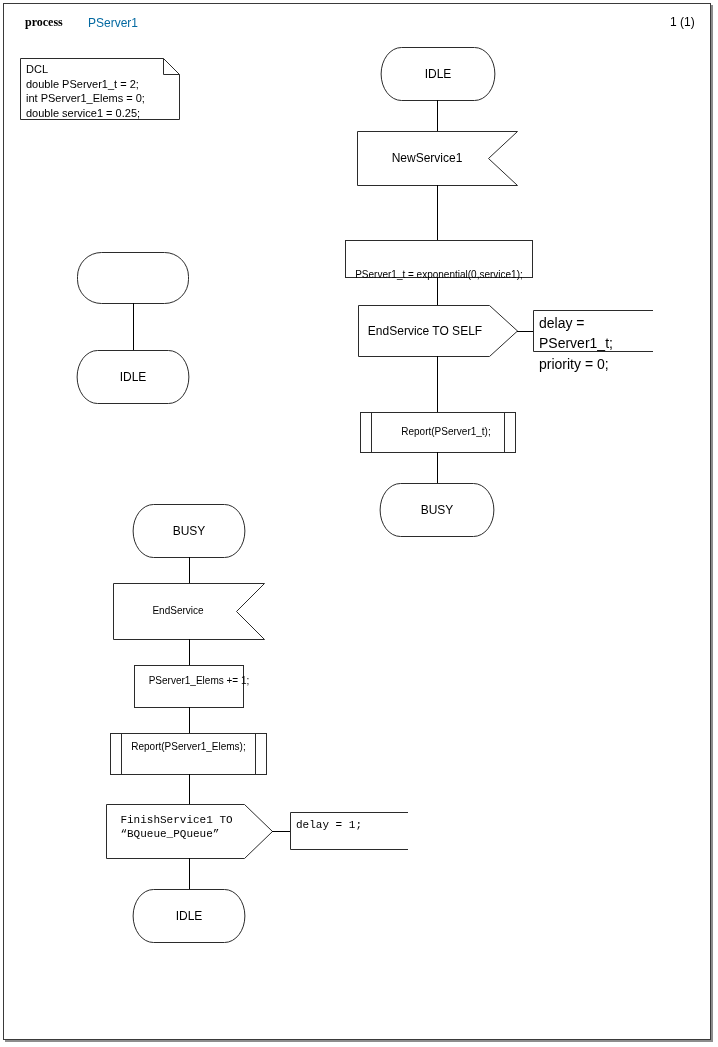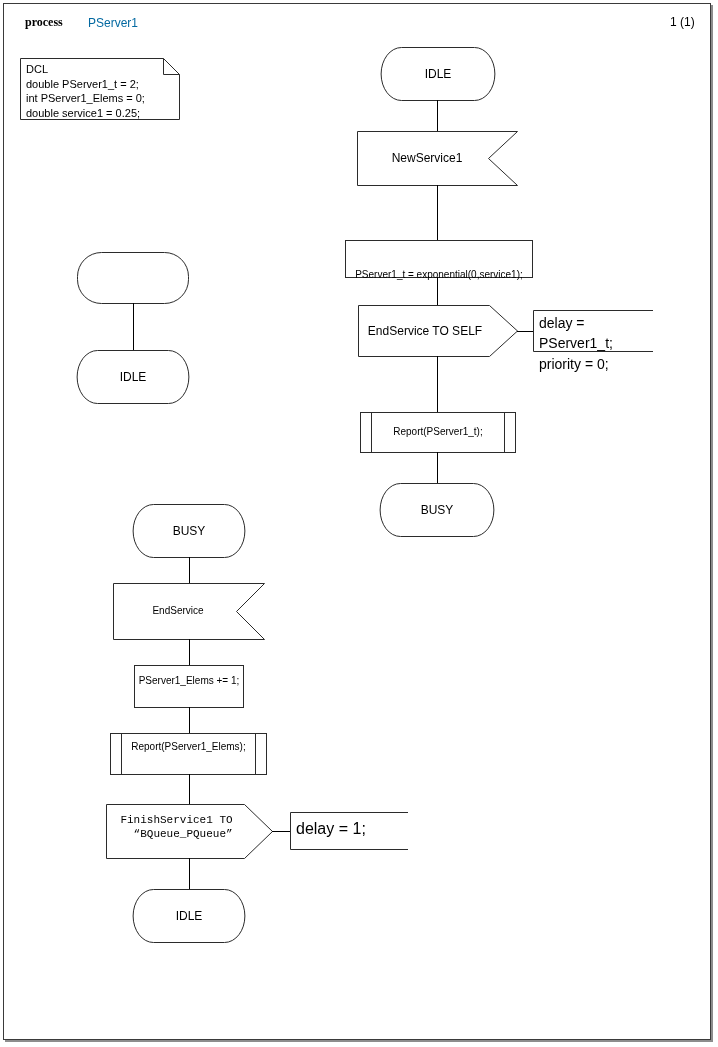--- a/index.html
+++ b/index.html
@@ -35,21 +35,21 @@
   }
   .lbl {
     position: absolute;
     left: 0;
     top: 0;
     width: 100%;
     height: 100%;
     display: flex;
     align-items: center;
     justify-content: center;
-    text-align: right;
+    text-align: left;
     color: #000000;
     line-height: 1.22;
     white-space: pre-line;
     pointer-events: none;
   }
   
   .hdr-kw {
     position: absolute;
     font-weight: bold;
     font-size: 12px;
@@ -157,21 +157,21 @@
   <div class="node" style="left:539px; top:313px; width:118px; height:36px; font-size:14px; line-height:1.45; white-space:pre-line; color:#000;">delay = PServer1_t;
 priority = 0;</div>
 
   <div class="conn" style="left:437px; top:356px; height:56px;"></div>
 
   <svg class="shape-svg" style="left:360px; top:412px;" width="156" height="41" viewBox="0 0 156 41">
     <rect x="0.5" y="0.5" width="155" height="40"></rect>
     <line x1="11.5" y1="0.5" x2="11.5" y2="40.5"></line>
     <line x1="144.5" y1="0.5" x2="144.5" y2="40.5"></line>
   </svg>
-  <div class="node lbl t10" style="left:372px; top:412px; width:132px; height:41px;">Report(PServer1_t);</div>
+  <div class="node lbl t10" style="left:380px; top:412px; width:132px; height:41px;">Report(PServer1_t);</div>
 
   <div class="conn" style="left:437px; top:452px; height:31px;"></div>
 
   <svg class="shape-svg" style="left:380px; top:483px;" width="114" height="54" viewBox="0 0 114 54">
     <path d="M20.5,0.5 L93.5,0.5 A20,26 0 0 1 93.5,53.5 L20.5,53.5 A20,26 0 0 1 20.5,0.5 Z"></path>
   </svg>
   <div class="node lbl t12" style="left:380px; top:483px; width:114px; height:54px;">BUSY</div>
 
   <svg class="shape-svg" style="left:77px; top:252px;" width="112" height="52" viewBox="0 0 112 52">
     <rect x="0.5" y="0.5" width="111" height="51" rx="24" ry="24"></rect>
@@ -195,21 +195,21 @@
   <svg class="shape-svg" style="left:113px; top:583px;" width="152" height="57" viewBox="0 0 152 57">
     <path d="M0.5,0.5 L151.5,0.5 L123.5,28.5 L151.5,56.5 L0.5,56.5 Z"></path>
   </svg>
   <div class="node lbl t10" style="left:113px; top:583px; width:130px; height:57px;">EndService</div>
 
   <div class="conn" style="left:189px; top:639px; height:26px;"></div>
 
   <svg class="shape-svg" style="left:134px; top:665px;" width="110" height="43" viewBox="0 0 110 43">
     <rect x="0.5" y="0.5" width="109" height="42"></rect>
   </svg>
-  <div class="node lbl t10" style="left:134px; top:665px; width:110px; height:32px;">PServer1_Elems += 1;</div>
+  <div class="node lbl t10" style="left:144px; top:665px; width:110px; height:32px;">PServer1_Elems += 1;</div>
 
   <div class="conn" style="left:189px; top:707px; height:26px;"></div>
 
   <svg class="shape-svg" style="left:110px; top:733px;" width="157" height="42" viewBox="0 0 157 42">
     <rect x="0.5" y="0.5" width="156" height="41"></rect>
     <line x1="11.5" y1="0.5" x2="11.5" y2="41.5"></line>
     <line x1="145.5" y1="0.5" x2="145.5" y2="41.5"></line>
   </svg>
   <div class="node lbl t10" style="left:122px; top:733px; width:133px; height:28px;">Report(PServer1_Elems);</div>
 
@@ -219,21 +219,21 @@
     <path d="M0.5,0.5 L138.5,0.5 L166.5,27.5 L138.5,54.5 L0.5,54.5 Z"></path>
   </svg>
   <div class="node lbl t11" style="left:106px; top:800px; width:141px; height:55px;font-family:Liberation Mono, monospace;">FinishService1 TO
 “BQueue_PQueue”</div>
 
   <div class="conn-h" style="left:272px; top:831px; width:18px;"></div>
 
   <svg class="shape-svg" style="left:290px; top:812px;" width="118" height="38" viewBox="0 0 118 38">
     <polyline class="nofill" points="118,0.5 0.5,0.5 0.5,37.5 118,37.5"></polyline>
   </svg>
-  <div class="node" style="left:296px; top:818px; width:110px; height:26px; font-size:16px; line-height:1.4; white-space:pre-line; color:#000;">delay = 1;</div>
+  <div class="node" style="left:296px; top:818px; width:110px; height:26px; font-size:11px; line-height:1.4; white-space:pre-line; color:#000;font-family:Liberation Mono, monospace;">delay = 1;</div>
 
   <div class="conn" style="left:189px; top:858px; height:31px;"></div>
 
   <svg class="shape-svg" style="left:133px; top:889px;" width="112" height="54" viewBox="0 0 112 54">
     <path d="M20.5,0.5 L91.5,0.5 A20,26 0 0 1 91.5,53.5 L20.5,53.5 A20,26 0 0 1 20.5,0.5 Z"></path>
   </svg>
   <div class="node lbl t12" style="left:133px; top:889px; width:112px; height:54px;">IDLE</div>
 </div>
 
 </body></html>

